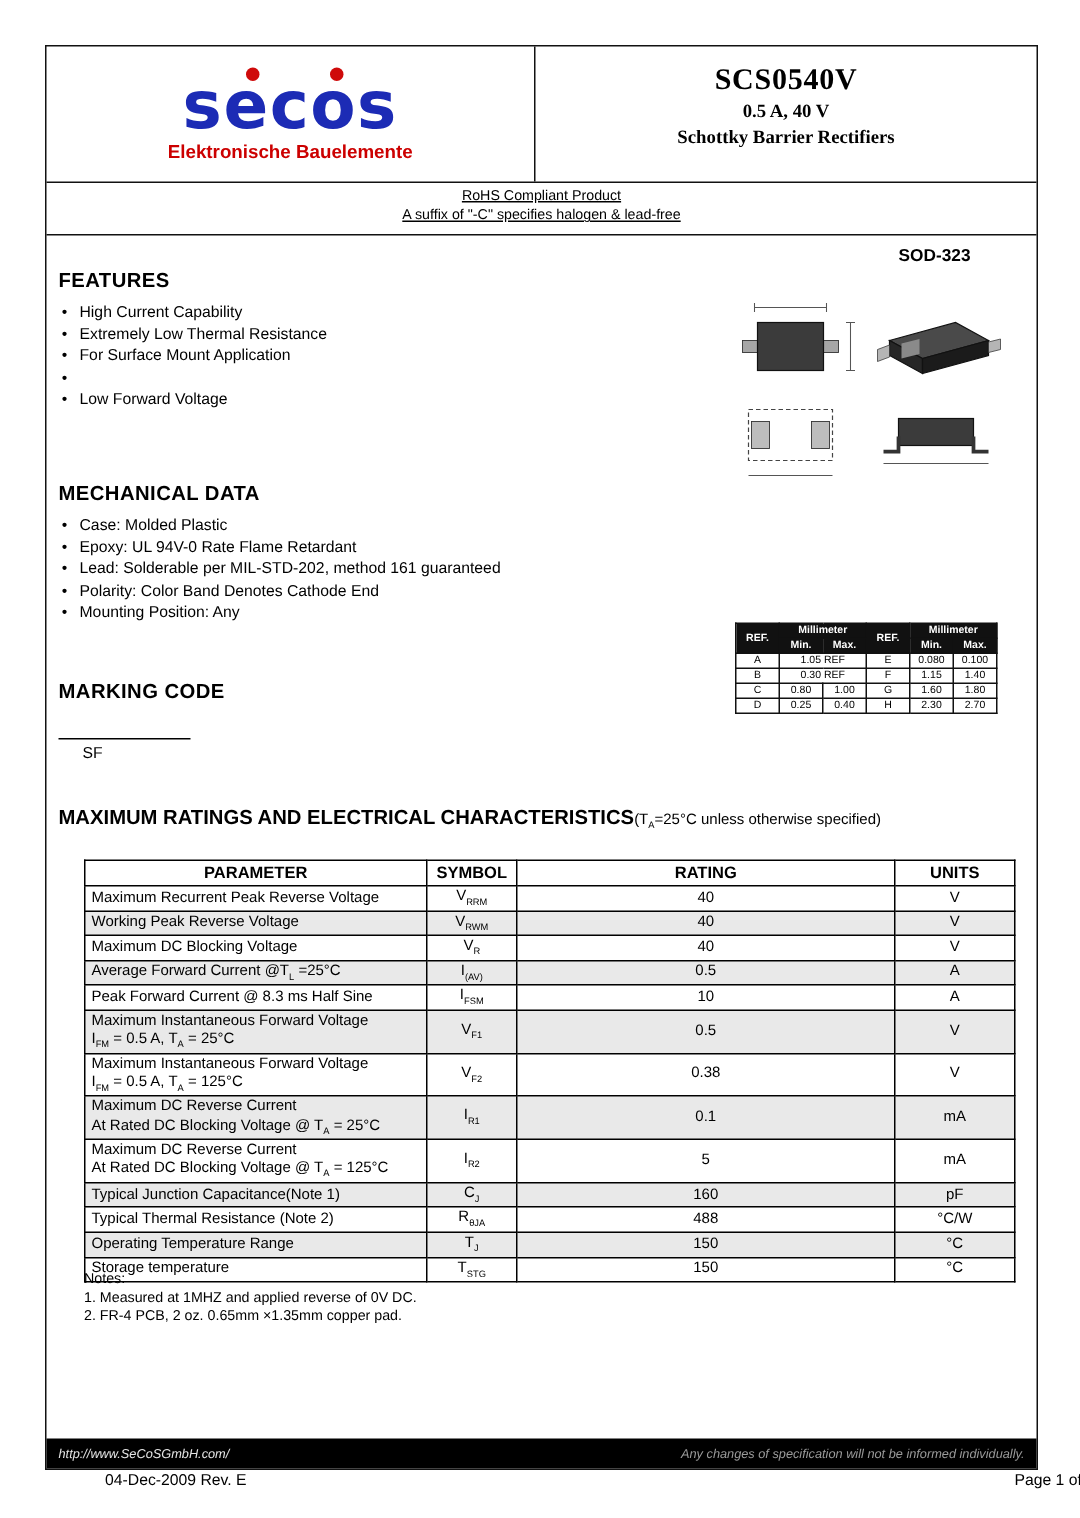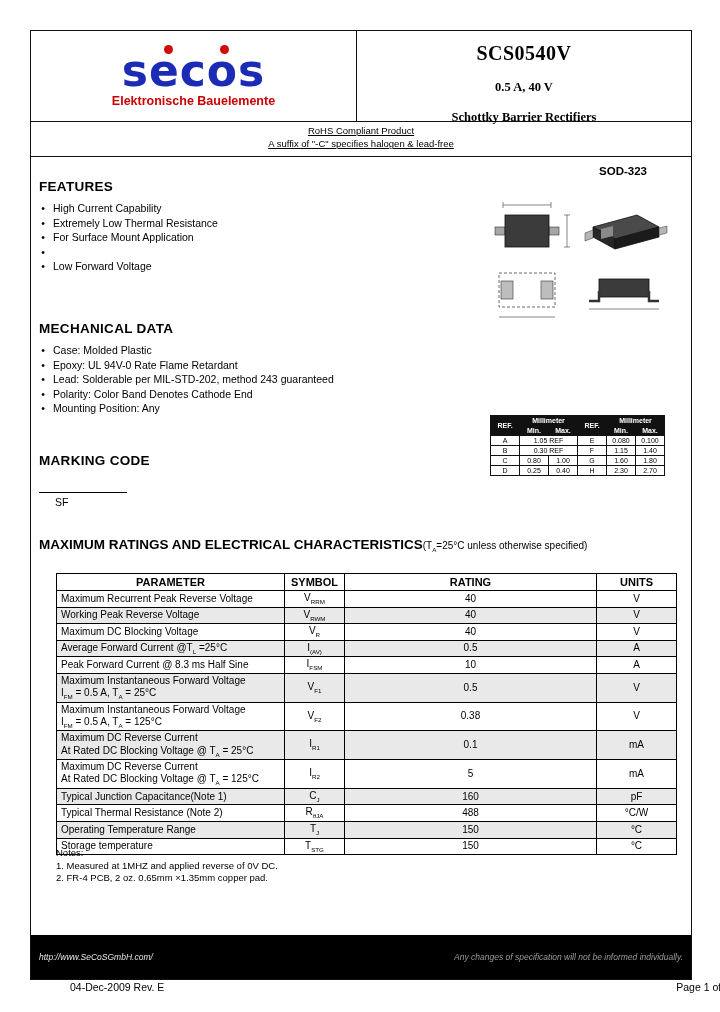--- a/index.html
+++ b/index.html
@@ -8,21 +8,21 @@
   .frame{position:absolute;left:30px;top:30px;width:660px;height:948px;border:1px solid #111;}
 
   
   .header{position:absolute;top:0;left:0;right:0;height:90px;border-bottom:1px solid #111;display:flex;}
   .header-left{width:325px;border-right:1px solid #111;display:flex;flex-direction:column;align-items:center;justify-content:center;}
   .logo-wrap{position:relative;padding-top:4px;}
   .logo{font-family:"DejaVu Sans",sans-serif;font-weight:bold;font-size:44px;line-height:1;color:#1c2bb5;letter-spacing:1px;}
   .logo-dot{position:absolute;width:9px;height:9px;border-radius:50%;background:#cf0a0a;top:0;}
   .logo-dot.d1{left:42px;} .logo-dot.d2{left:98px;}
   .logo-sub{color:#cc0000;font-weight:bold;font-size:12.5px;margin-top:1px;}
-  .header-right{flex:1;display:flex;flex-direction:column;align-items:center;padding-top:11px;font-family:"Liberation Serif",serif;gap:15px;}
+  .header-right{flex:1;display:flex;flex-direction:column;align-items:center;padding-top:11px;font-family:"Liberation Serif",serif;gap:2px;}
   .part-number{font-size:20px;font-weight:bold;letter-spacing:.5px;}
   .part-line{font-size:12.5px;font-weight:bold;}
 
   
   .rohs{position:absolute;top:90px;left:0;right:0;height:32px;border-bottom:1px solid #111;text-align:center;padding-top:3px;}
   .rohs div{font-size:9.5px;text-decoration:underline;line-height:1.4;}
 
   .content{position:absolute;top:122px;left:0;right:0;bottom:20px;}
   .pkg-label{position:absolute;top:12px;right:44px;font-weight:bold;font-size:11.5px;}
 
@@ -52,21 +52,21 @@
   .ratings{position:absolute;left:25px;top:420px;}
   .ratings table{border-collapse:collapse;table-layout:fixed;width:620px;font-size:10px;}
   .ratings th{border:1px solid #000;font-size:11px;font-weight:bold;padding:2px;}
   .ratings td{border:1px solid #000;padding:1px 4px;line-height:1.22;}
   .ratings td.center{text-align:center;}
   .ratings tr.shade{background:#e9e9e9;}
   sub{font-size:.62em;}
 
   .notes{position:absolute;left:25px;top:694px;font-size:9.5px;line-height:1.32;}
 
-  .bar{position:absolute;left:0;right:0;bottom:0;height:20px;background:#000;display:flex;justify-content:space-between;align-items:center;padding:12px 8px;font-size:8.5px;font-style:italic;}
+  .bar{position:absolute;left:0;right:0;bottom:0;height:20px;background:#000;display:flex;justify-content:space-between;align-items:center;padding:0 8px;font-size:8.5px;font-style:italic;}
   .bar .left{color:#e5e5e5;}
   .bar .right{color:#9a9a9a;}
 
   .pageinfo{position:absolute;left:30px;width:660px;top:981px;display:flex;justify-content:space-between;font-size:10.5px;margin-left:40px;}
 </style>
 </head>
 <body>
 
 <div class="page">
   <div class="frame">
@@ -161,21 +161,21 @@
             <li>
               <span class="bullet">•</span>
               <span>Case: Molded Plastic</span>
             </li>
             <li>
               <span class="bullet">•</span>
               <span>Epoxy: UL 94V-0 Rate Flame Retardant</span>
             </li>
             <li>
               <span class="bullet">•</span>
-              <span>Lead: Solderable per MIL-STD-202, method 243 guaranteed</span>
+              <span>Lead: Solderable per MIL-STD-202, method 161 guaranteed</span>
             </li>
             <li>
               <span class="bullet">•</span>
               <span>Polarity: Color Band Denotes Cathode End</span>
             </li>
             <li>
               <span class="bullet">•</span>
               <span>Mounting Position: Any</span>
             </li>
           </ul>

